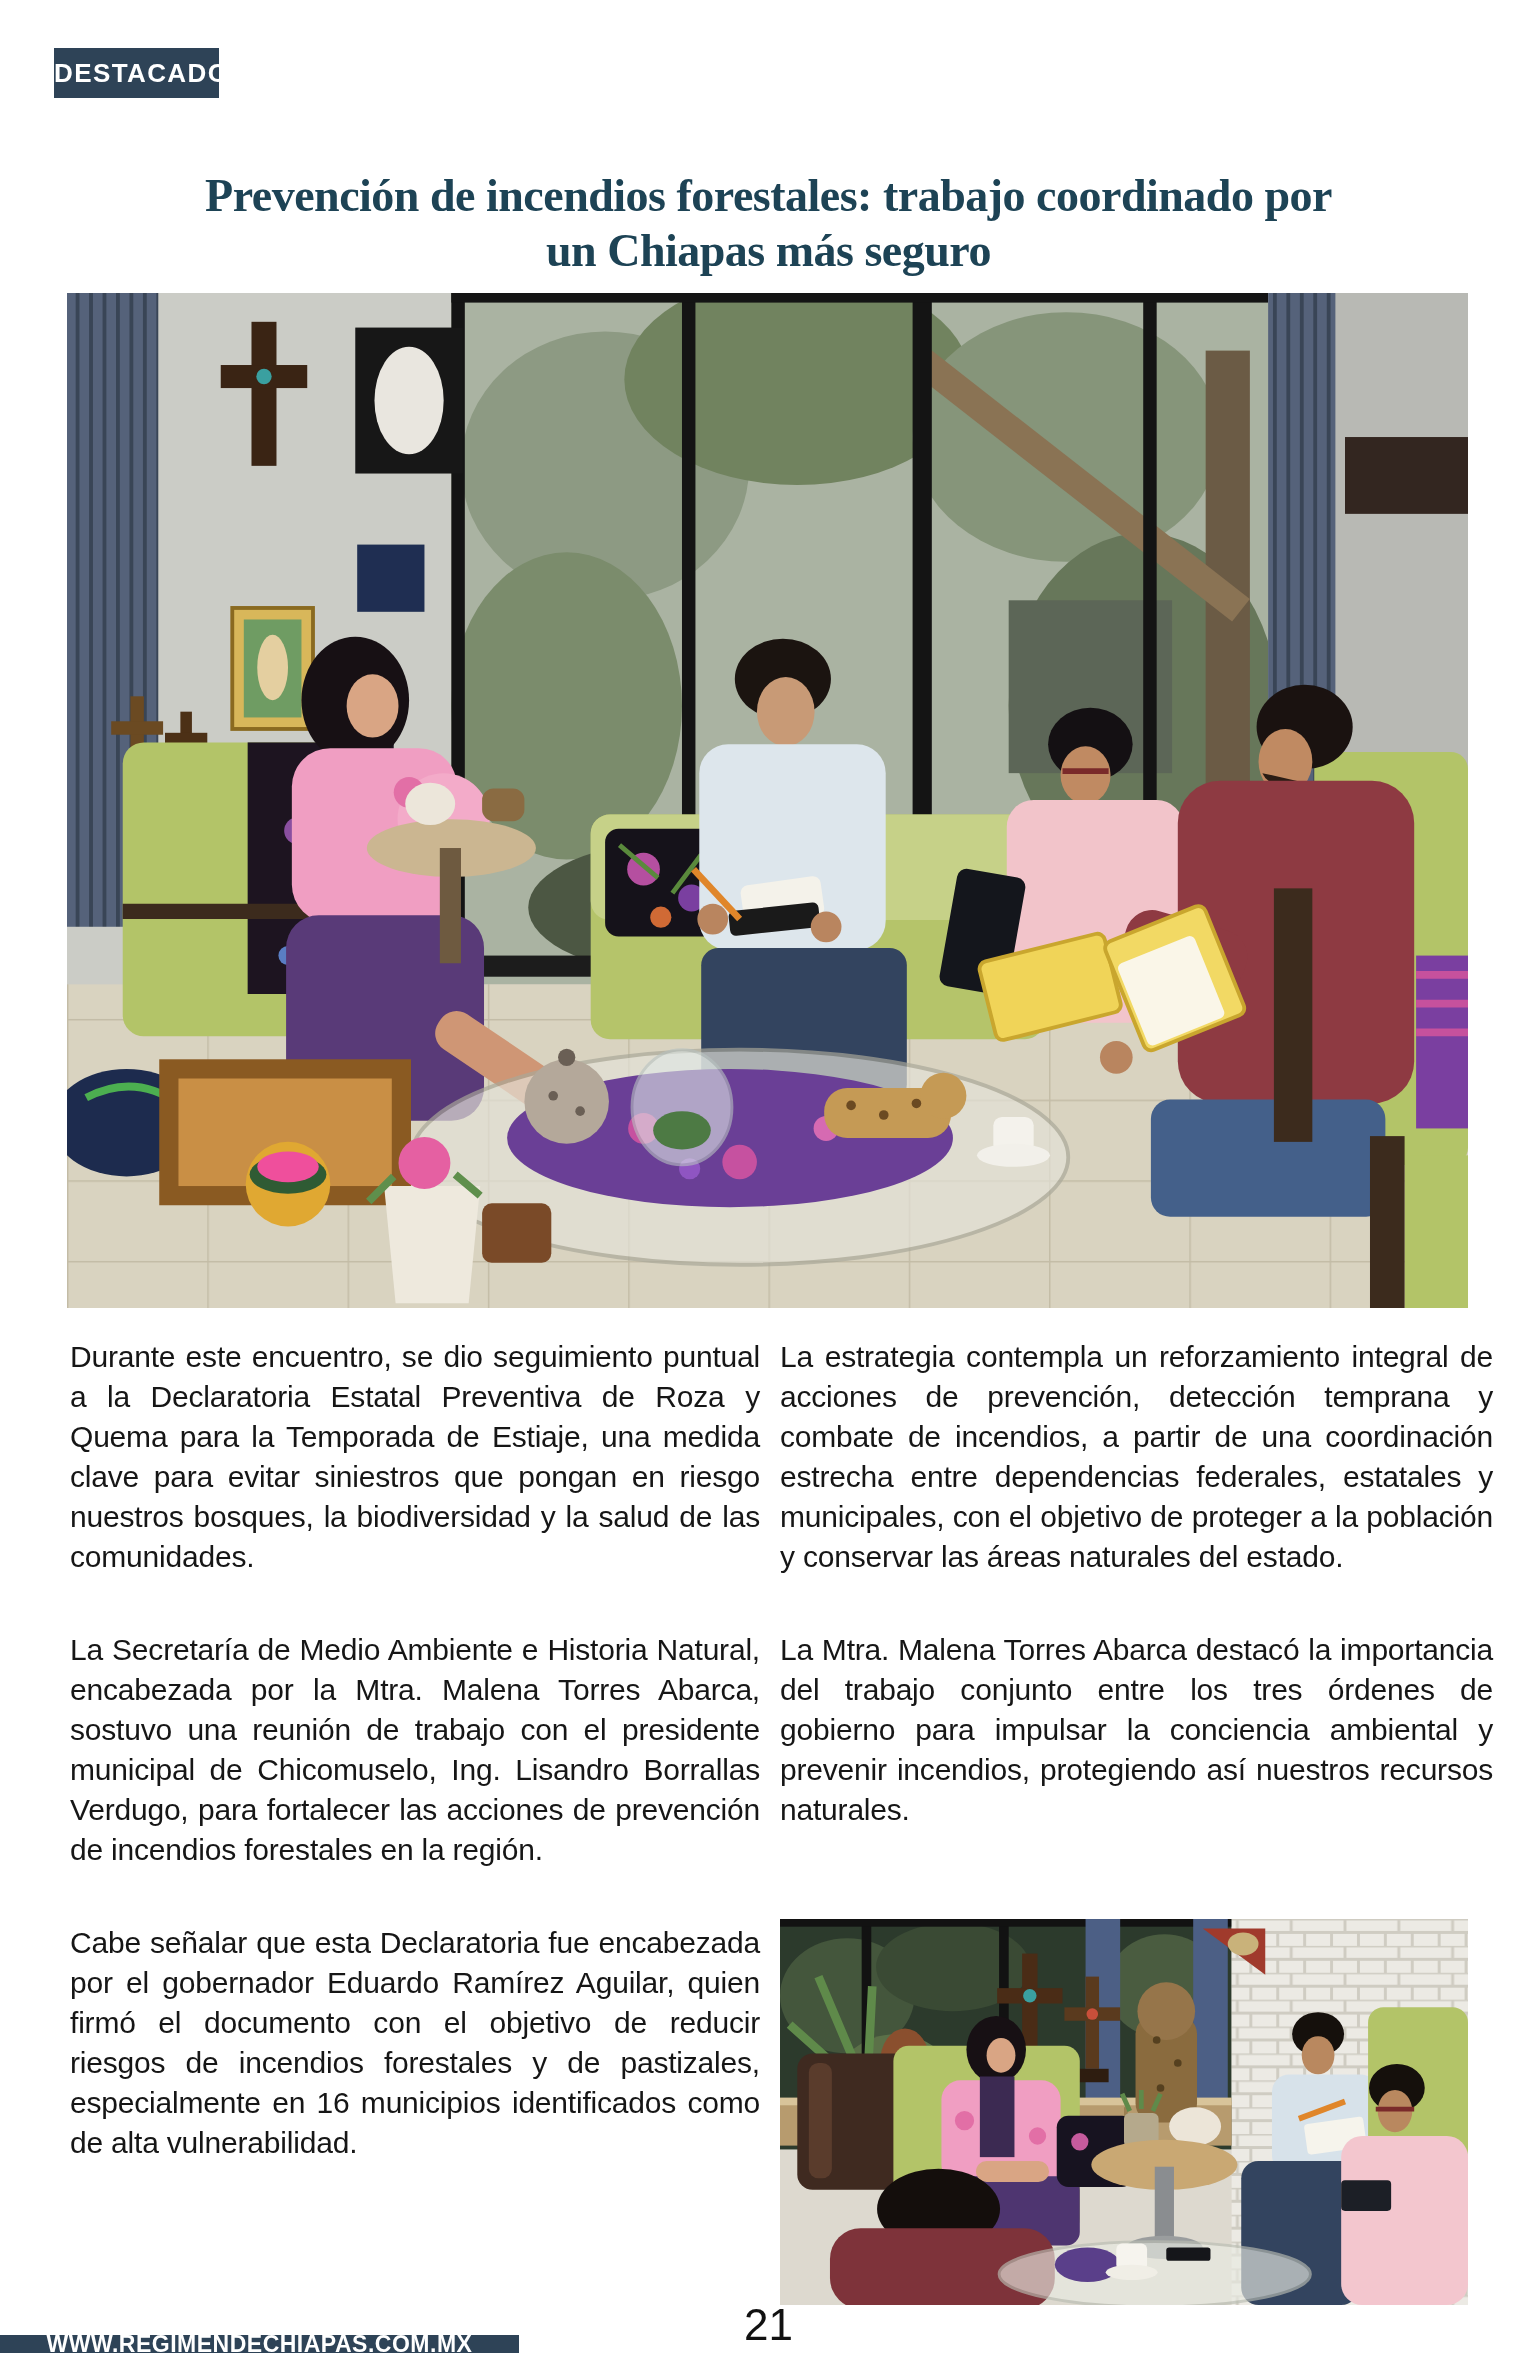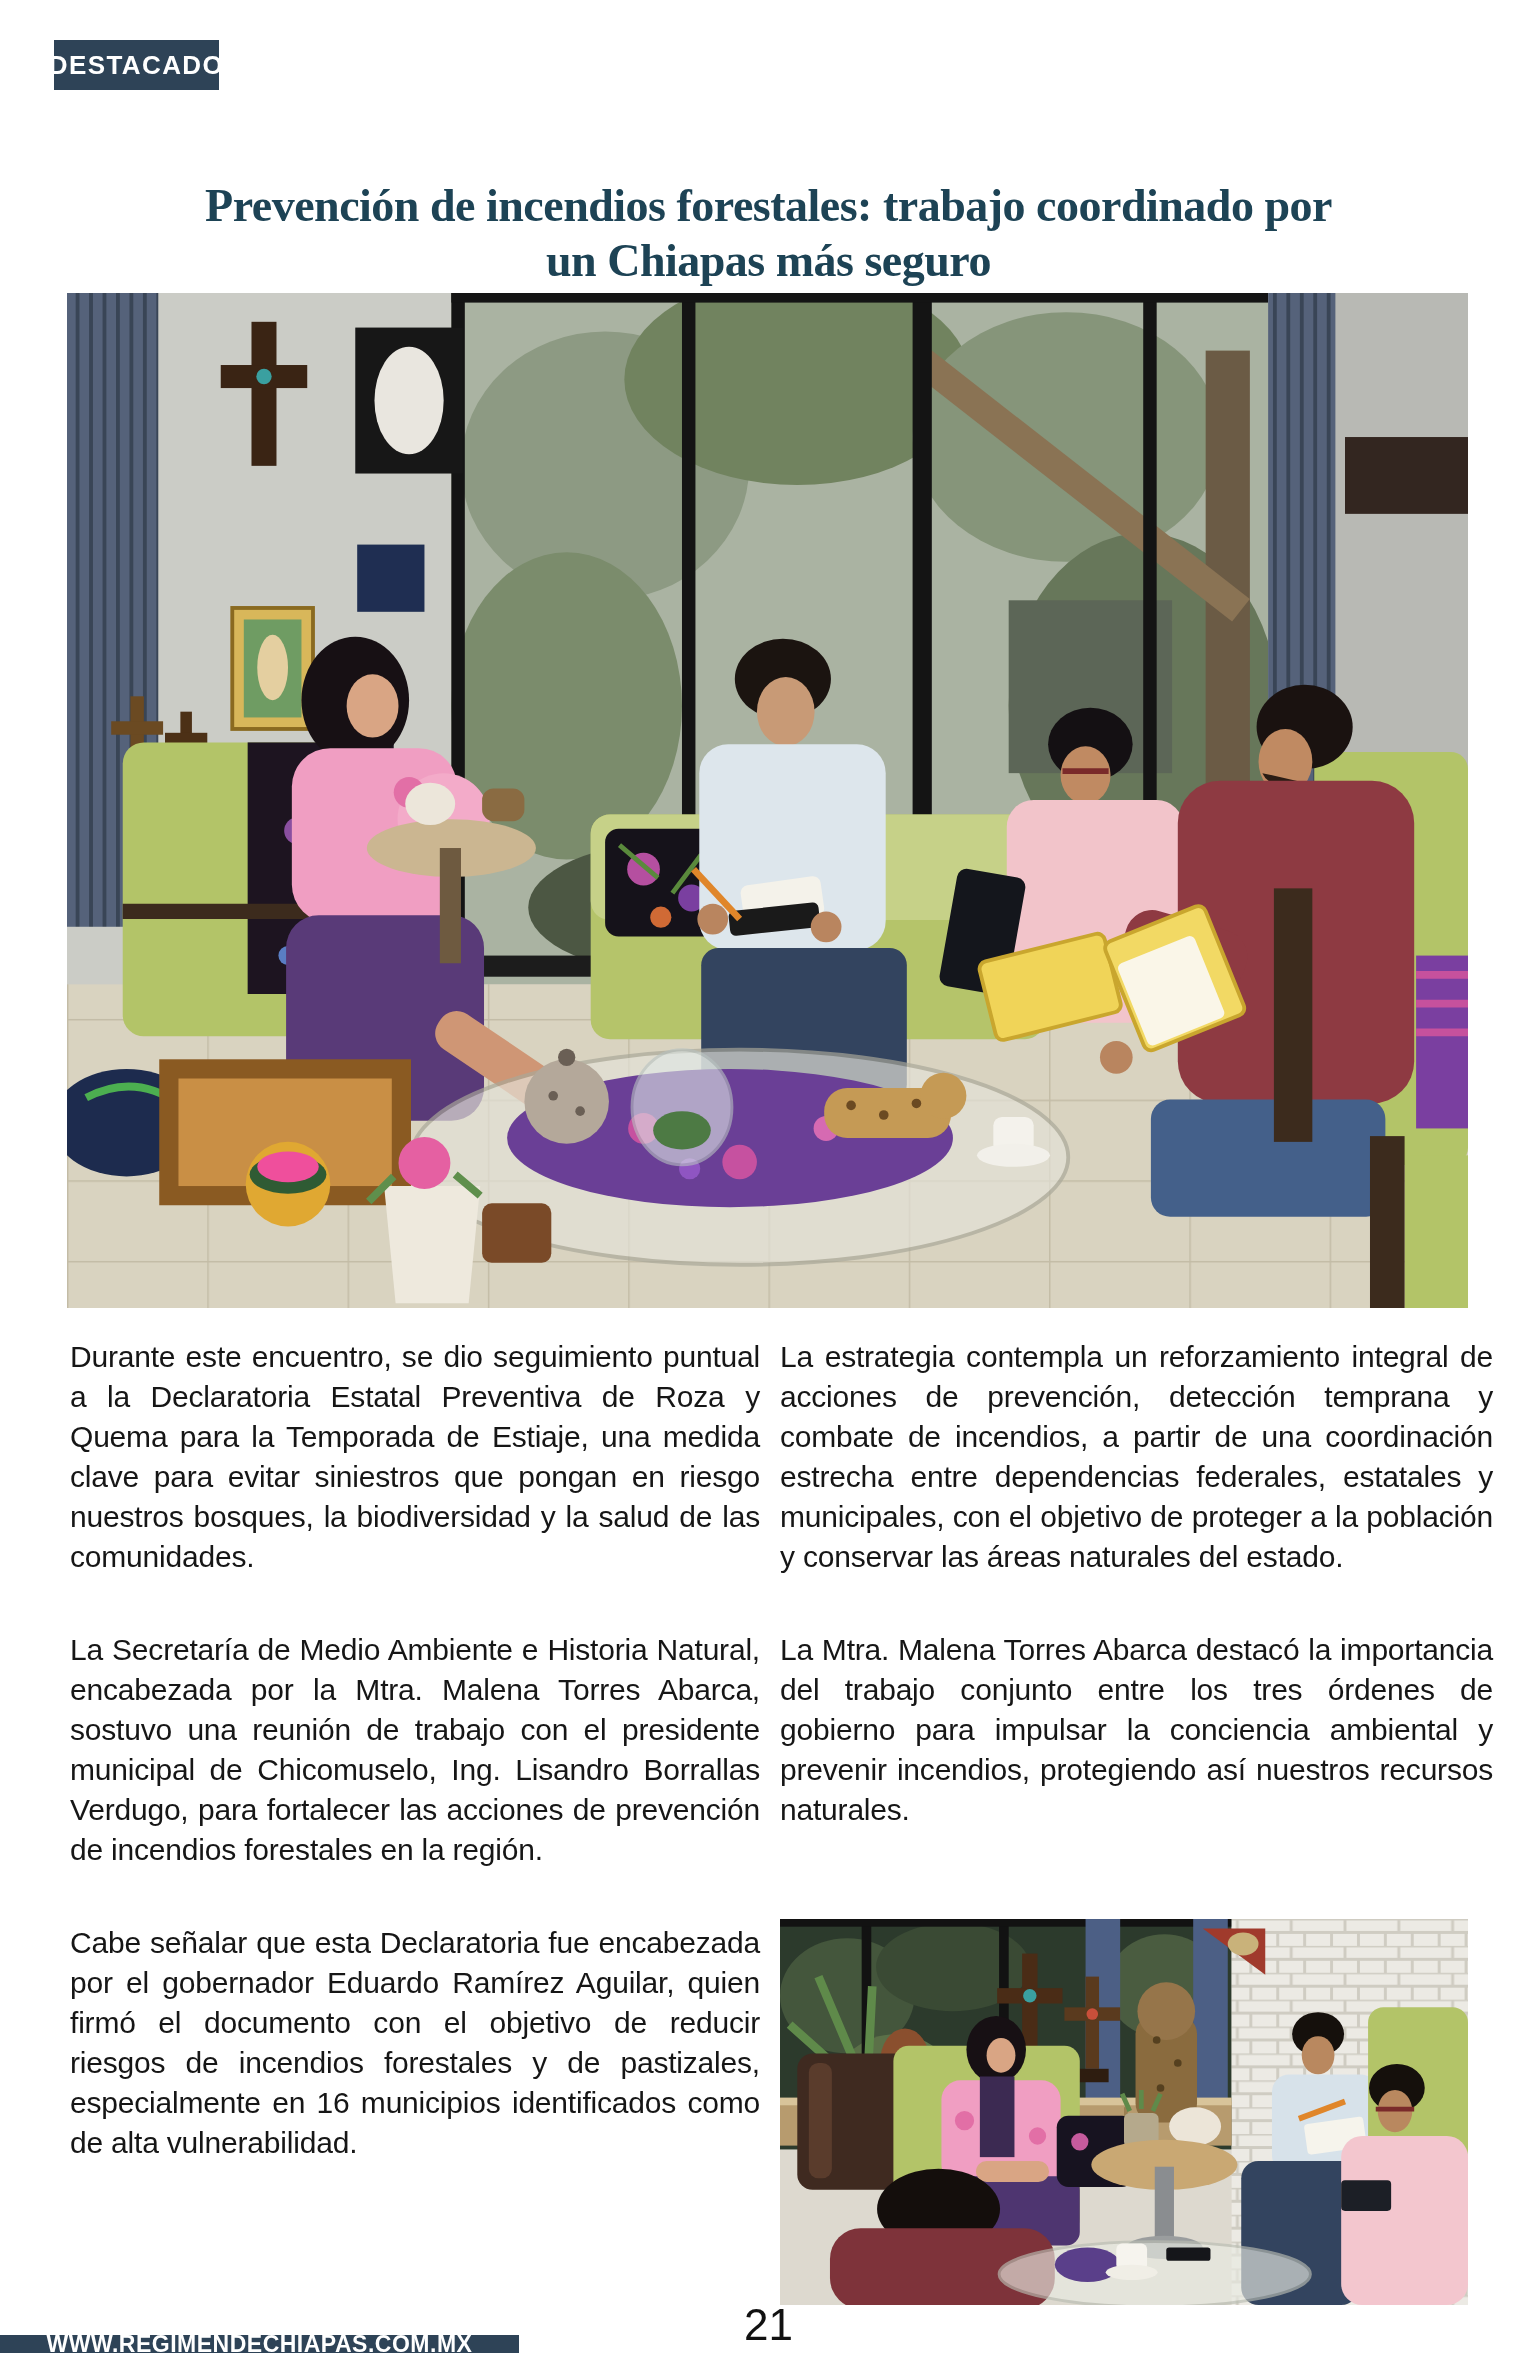--- a/index.html
+++ b/index.html
@@ -5,31 +5,31 @@
   html,body{margin:0;padding:0;background:#ffffff;}
   .page{
     position:relative;
     width:1537px;height:2376px;
     background:#ffffff;
     font-family:"Liberation Sans", sans-serif;
     overflow:hidden;
   }
   
   .badge{
-    position:absolute;left:54px;top:40px;
+    position:absolute;left:54px;top:48px;
     width:165px;height:50px;
     background:var(--navy,#2e4357);
-    display:flex;align-items:center;justify-content:center;
+    display:flex;align-items:center;
   }
   .badge span{
     color:#ffffff;font-weight:bold;font-size:26px;letter-spacing:1.4px;
   }
   
   .headline{
-    position:absolute;left:67px;top:147px;width:1403px;
+    position:absolute;left:67px;top:137px;width:1403px;
     text-align:center;
     font-family:"Liberation Serif", serif;
     font-weight:bold;
     color:var(--title,#1d4355);
     font-size:46px;line-height:55px;letter-spacing:-0.5px;
   }
   .headline .line{display:block;}
   
   .photo{position:absolute;display:block;margin:0;padding:0;}
   .photo-main{left:67px;top:293px;width:1401px;height:1015px;}

